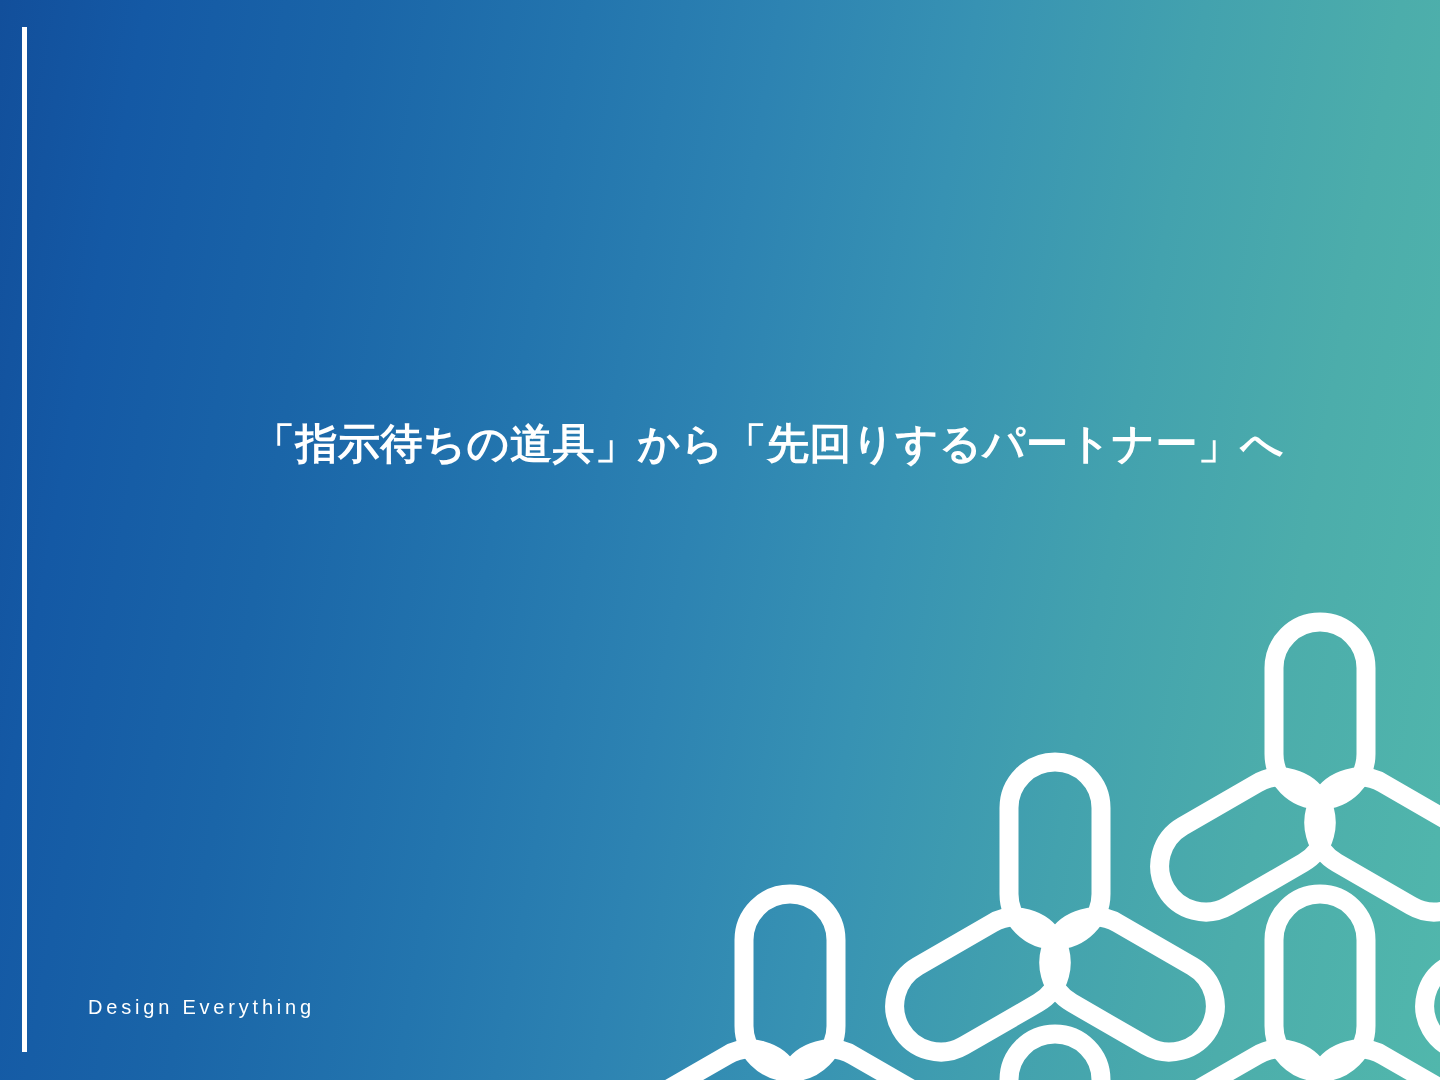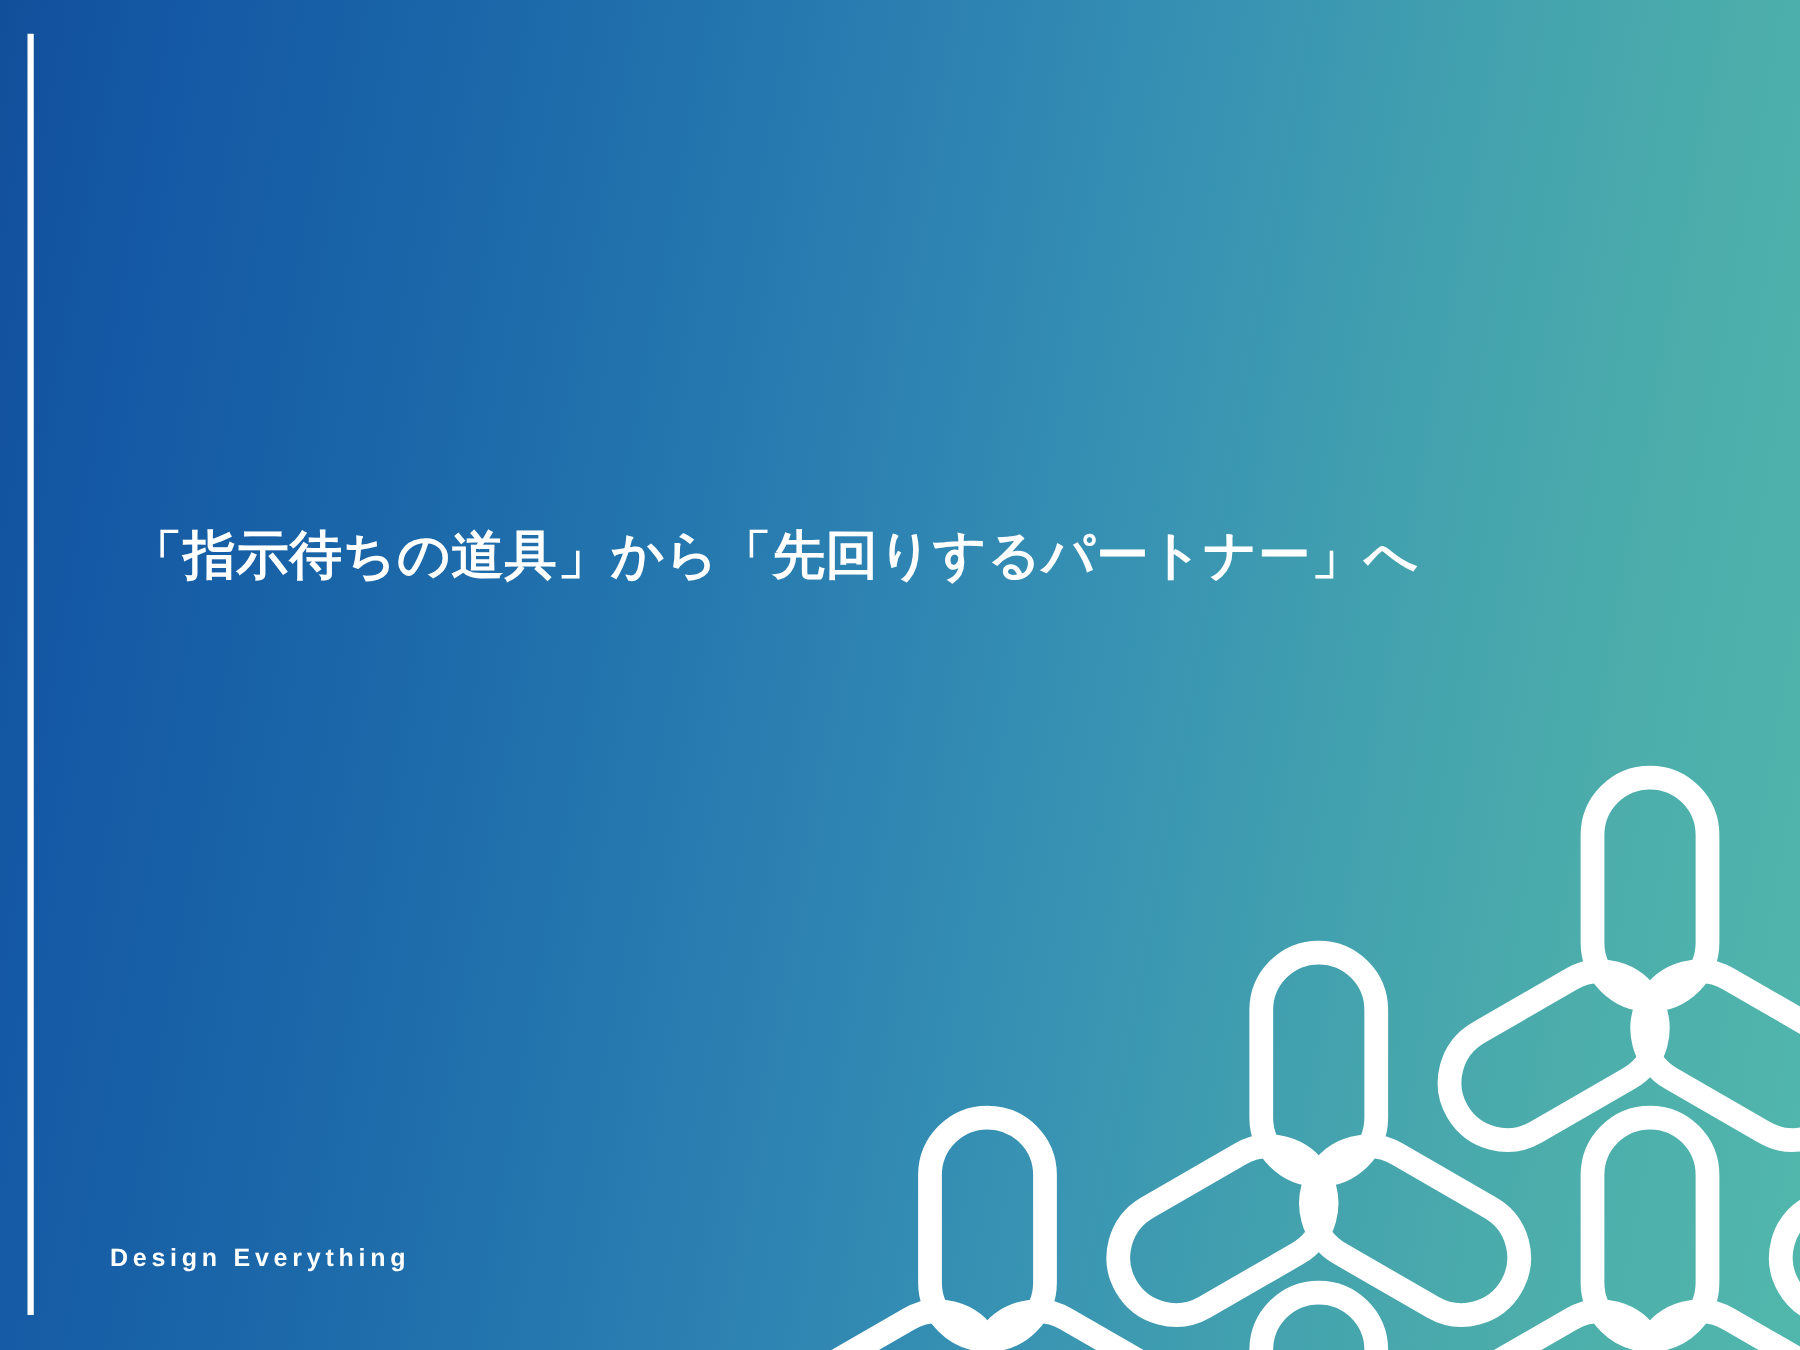--- a/index.html
+++ b/index.html
@@ -65,30 +65,31 @@
     top: 414px;
     width: 1180px;
     margin: 0;
     color: #ffffff;
     font-size: 42px;
     line-height: 1.45;
     font-weight: 700;
     letter-spacing: 0.012em;
     text-rendering: optimizeLegibility;
     white-space: pre-wrap;
+    text-align: right;
   }
 
   
   #footer-brand {
     position: absolute;
     left: 88px;
     top: 996px;
     color: #ffffff;
     font-size: 20px;
-    font-weight: 700;
+    font-weight: 400;
     letter-spacing: 0.19em;
     white-space: nowrap;
   }
 </style>
 </head>
 <body>
 
 <div id="slide">
 
   <div id="bg-gradient"></div>

